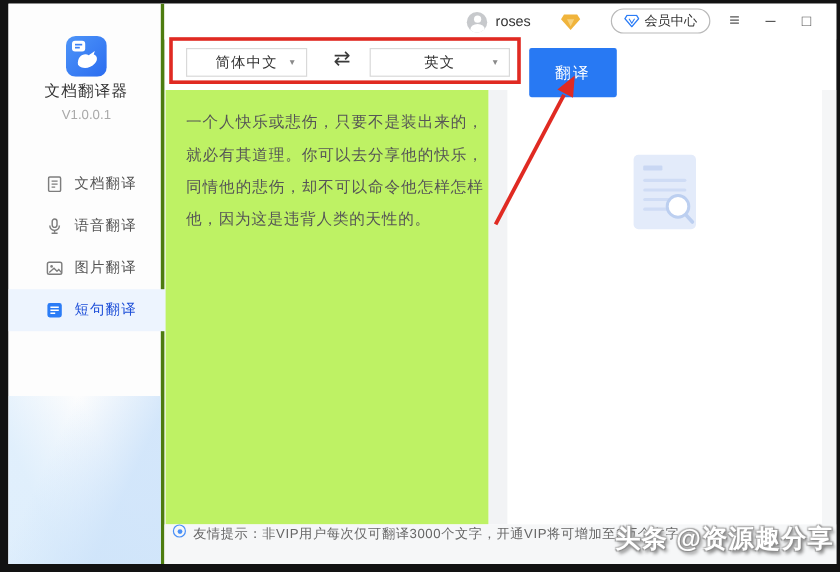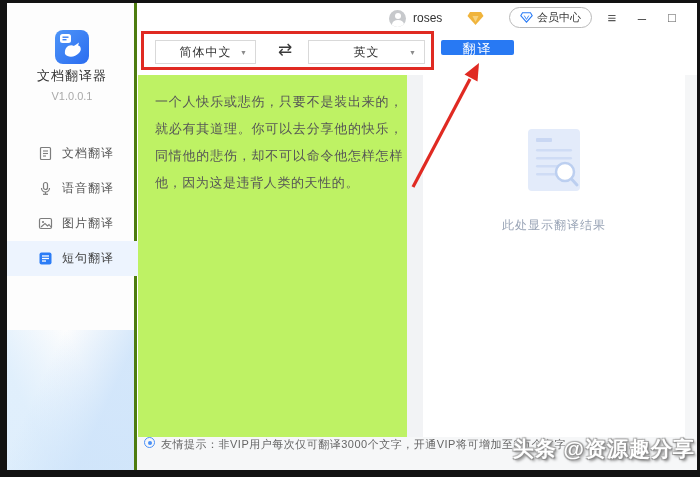--- a/index.html
+++ b/index.html
@@ -18,21 +18,21 @@
   }
   .logo { position:absolute; left:48px; top:27px; width:34px; height:34px; }
   .app-name { position:absolute; top:64px; width:130px; text-align:center; font-size:13px; color:#333; letter-spacing:1px; }
   .app-version { position:absolute; top:87px; width:130px; text-align:center; font-size:11px; color:#a9a9a9; }
 
   .menu { position:absolute; left:0; top:133px; width:148px; }
   .menu-item { position:relative; height:35px; display:flex; align-items:center; padding-left:30px; cursor:pointer; }
   .menu-item .mi-icon { width:16px; height:16px; margin-right:9px; display:flex; align-items:center; justify-content:center; }
   .menu-item .mi-label { font-size:12px; color:#555; letter-spacing:1px; }
   .menu-item.active { background:#edf4fe; }
-  .menu-item.active .mi-label { color:#404040; }
+  .menu-item.active .mi-label { color:#1d4ed8; }
   .menu-item.active::after { content:""; position:absolute; right:0; top:1px; bottom:1px; width:4px; background:#2b7cf6; }
 
   
   .titlebar { position:absolute; left:130px; top:0; right:0; height:30px; background:#fff; }
   .avatar { position:absolute; left:252px; top:7px; width:17px; height:17px; background:#c7c9cc; border-radius:50%; overflow:hidden; }
   .avatar .head { position:absolute; left:5.5px; top:3px; width:6px; height:6px; background:#fff; border-radius:50%; }
   .avatar .body { position:absolute; left:2.5px; top:10px; width:12px; height:9px; background:#fff; border-radius:50%; }
   .username { position:absolute; left:276px; top:8px; font-size:12px; color:#333; }
   .vip-gem { position:absolute; left:330px; top:8px; }
   .member-btn { position:absolute; left:372px; top:4px; height:21px; padding:0 10px; border:1px solid #b9b9b9; border-radius:11px; display:flex; align-items:center; gap:4px; background:#fff; cursor:pointer; }
@@ -44,21 +44,21 @@
   .ctl-close { left:554px; font-size:15px; }
 
   
   .red-rect { position:absolute; left:134px; top:28px; width:293px; height:39px; border:3px solid #e02a22; z-index:6; pointer-events:none; }
   .dropdown { position:absolute; top:37px; height:24px; background:#fff; border:1px solid #d9d9d9; display:flex; align-items:center; justify-content:center; cursor:pointer; z-index:7; }
   .dd-src { left:148px; width:101px; }
   .dd-tgt { left:301px; width:117px; }
   .dropdown .dd-label { font-size:12px; color:#333; letter-spacing:1px; }
   .dropdown .dd-caret { position:absolute; right:8px; top:8px; font-size:7px; color:#8a8a8a; }
   .swap { position:absolute; left:271px; top:36px; font-size:17px; color:#3a3a3a; z-index:7; cursor:pointer; }
-  .translate-btn { position:absolute; left:434px; top:37px; width:73px; height:15px; background:#2879f3; color:#fff; font-size:13px; letter-spacing:2px; border:none; border-radius:2px; cursor:pointer; z-index:5; }
+  .translate-btn { position:absolute; left:434px; top:37px; width:73px; height:41px; background:#2879f3; color:#fff; font-size:13px; letter-spacing:2px; border:none; border-radius:2px; cursor:pointer; z-index:5; }
 
   
   .content-bg-gap { position:absolute; left:400px; top:72px; width:16px; height:362px; background:#f2f3f5; }
   .content-bg-right { position:absolute; left:678px; top:72px; width:12px; height:395px; background:#f5f6f7; }
   .source-panel { position:absolute; left:131px; top:72px; width:269px; height:362px; background:#bef264; }
   .source-text { position:absolute; left:17px; top:13px; width:248px; font-size:13px; line-height:27px; color:#565656; letter-spacing:.6px; text-align:justify; }
   .result-panel { position:absolute; left:416px; top:72px; width:262px; height:362px; background:#fff; display:flex; flex-direction:column; align-items:center; }
   .empty-icon { margin-top:52px; }
   .empty-text { margin-top:20px; font-size:12px; color:#99a4b6; letter-spacing:1px; }
 
@@ -192,21 +192,20 @@
     <svg class="empty-icon" width="60" height="70" viewBox="0 0 60 70">
       <rect x="4" y="2" width="52" height="62" rx="4" fill="#e3ebfa"></rect>
       <rect x="12" y="11" width="16" height="4" rx="1" fill="#c9d7f3"></rect>
       <rect x="12" y="22" width="36" height="2.6" rx="1.3" fill="#cfdcf5"></rect>
       <rect x="12" y="30" width="36" height="2.6" rx="1.3" fill="#cfdcf5"></rect>
       <rect x="12" y="38" width="36" height="2.6" rx="1.3" fill="#cfdcf5"></rect>
       <rect x="12" y="46" width="24" height="2.6" rx="1.3" fill="#cfdcf5"></rect>
       <circle cx="41" cy="45" r="9" fill="#fff" stroke="#bccff0" stroke-width="2.5"></circle>
       <line x1="47.5" y1="52" x2="53" y2="58" stroke="#bccff0" stroke-width="3" stroke-linecap="round"></line>
     </svg>
-    <div class="empty-text">此处显示翻译结果</div>
   </div>
 
   <div class="footer">
     <span class="tip-icon"></span>
     <span class="tip-text">友情提示：非VIP用户每次仅可翻译3000个文字，开通VIP将可增加至3万个文字</span>
   </div>
 
   <svg class="arrow-overlay" viewBox="0 0 690 467">
     <line x1="406" y1="184" x2="463" y2="76" stroke="#e02a22" stroke-width="3.2"></line>
     <polygon points="472,60 470.5,78.5 457.5,71.5" fill="#e02a22"></polygon>

